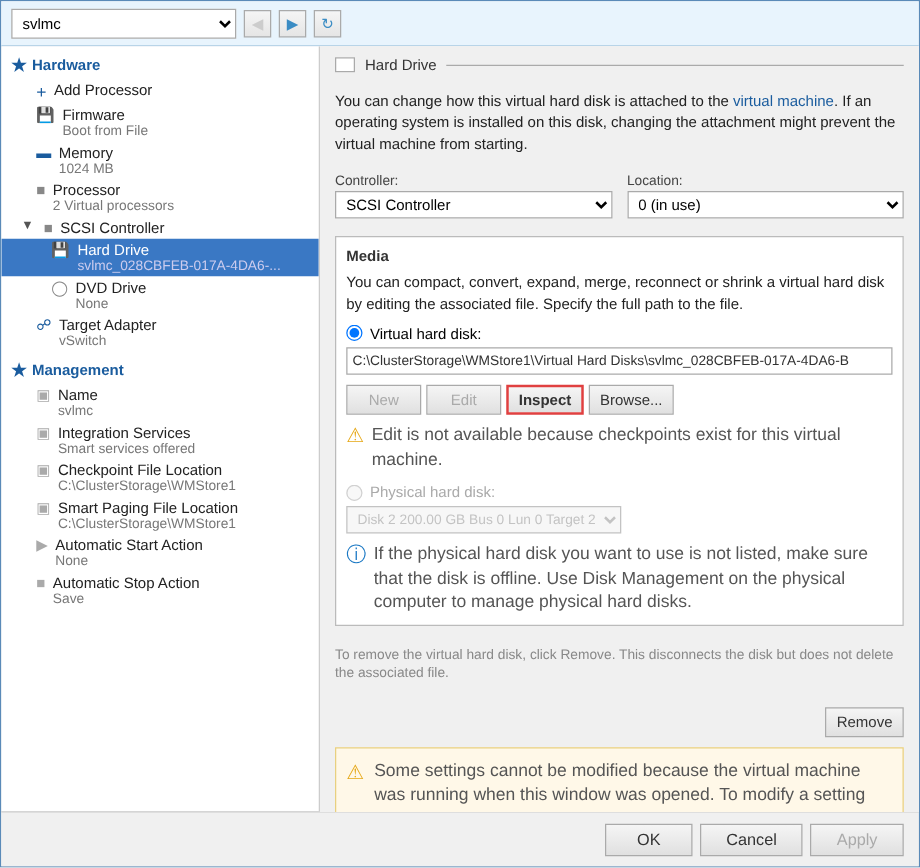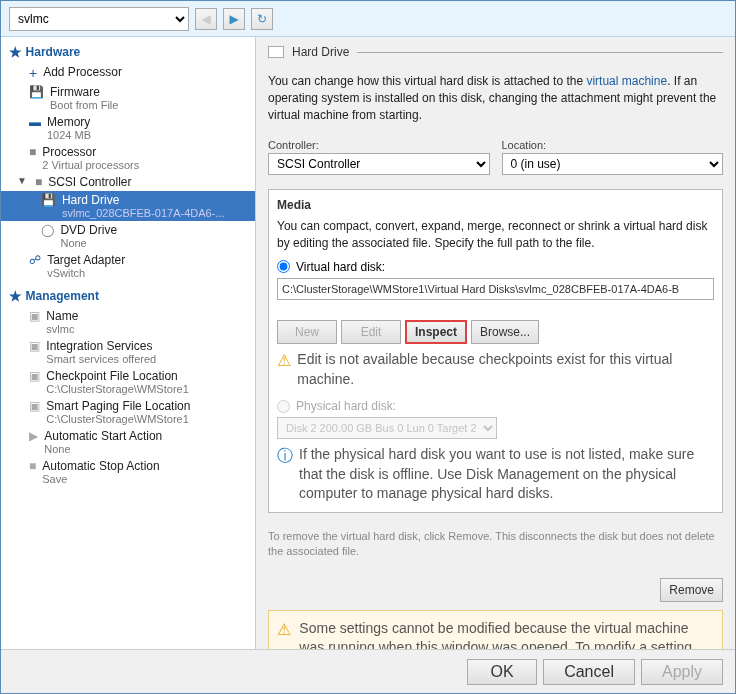--- a/index.html
+++ b/index.html
@@ -376,21 +376,21 @@
       gap: 6px;
       height: 44px;
       align-items: center;
     }
 
     .footer-btn {
       height: 26px;
       min-width: 70px;
       border: 1px solid #aaa;
       background: linear-gradient(to bottom, #f5f5f5, #e0e0e0);
-      font-size: 16px;
+      font-size: 13px;
       cursor: pointer;
       padding: 0 20px;
       color: #333;
     }
     .footer-btn:disabled { color: #aaa; cursor: default; }
   </style>
 </head>
 <body>
 
 <div class="window">
@@ -562,21 +562,21 @@
         <div class="sub-section-title">Media</div>
         <p class="info-text" style="margin-bottom:8px;">You can compact, convert, expand, merge, reconnect or shrink a virtual hard disk by editing the associated file. Specify the full path to the file.</p>
 
         
         <div class="radio-item" style="margin-bottom:4px;">
           <input type="radio" name="disk-type" checked="" id="vhd-radio" style="">
           <label for="vhd-radio" style="font-size:12px;">Virtual hard disk:</label>
         </div>
 
         
-        <input type="text" class="path-input" style="margin-bottom: 20px; display: block; width: 100%;" value="C:\ClusterStorage\WMStore1\Virtual Hard Disks\svlmc_028CBFEB-017A-4DA6-B">
+        <input type="text" class="path-input" style="margin-bottom: 8px; display: block; width: 100%;" value="C:\ClusterStorage\WMStore1\Virtual Hard Disks\svlmc_028CBFEB-017A-4DA6-B">
 
         
         <div class="button-row">
           <button class="action-btn" disabled="">New</button>
           <button class="action-btn" disabled="">Edit</button>
           <button class="action-btn highlighted">Inspect</button>
           <button class="action-btn">Browse...</button>
         </div>
 
         

